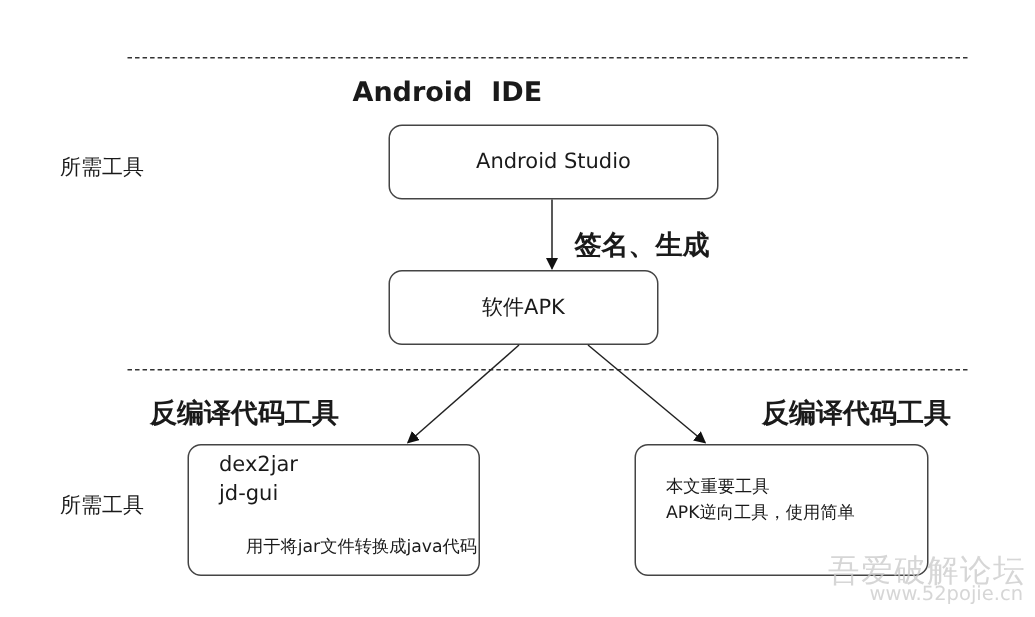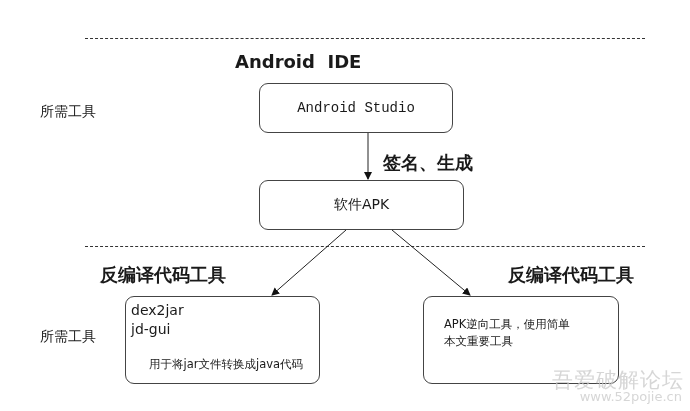--- a/index.html
+++ b/index.html
@@ -18,50 +18,50 @@
   </style>
 </head>
 <body>
 
 <div class="dash" style="left:85px; top:38px; width:560px;"></div>
 <div class="dash" style="left:85px; top:246px; width:560px;"></div>
 
 <div class="label" style="left:235px; top:51px; white-space:pre;">Android  IDE</div>
 <div class="side" style="left:40px; top:103px;">所需工具</div>
 
-<div class="box box-center" style="left:259px; top:83px; width:194px; height:50px;font-family:Liberation Mono, monospace;">
+<div class="box box-center" style="left:259px; top:83px; width:220px; height:50px;">
   <span>Android Studio</span>
 </div>
 
 <div class="label" style="left:383px; top:151px;">签名、生成</div>
 
-<div class="box box-center" style="left:259px; top:180px; width:205px; height:50px;">
+<div class="box box-center" style="left:259px; top:180px; width:180px; height:50px;">
   <span>软件APK</span>
 </div>
 
 <svg class="arrows" width="690" height="411">
   <defs>
     <marker id="ah" markerWidth="8" markerHeight="8" refX="7" refY="4" orient="auto" markerUnits="userSpaceOnUse">
       <path d="M0,0 L8,4 L0,8 z" fill="#111"></path>
     </marker>
   </defs>
   <line x1="368" y1="133" x2="368" y2="179" stroke="#222" stroke-width="1" marker-end="url(#ah)"></line>
   <line x1="346" y1="230" x2="272" y2="295" stroke="#222" stroke-width="1" marker-end="url(#ah)"></line>
   <line x1="392" y1="230" x2="470" y2="295" stroke="#222" stroke-width="1" marker-end="url(#ah)"></line>
 </svg>
 
 <div class="label" style="left:100px; top:263px;text-align:right;">反编译代码工具</div>
 <div class="label" style="left:508px; top:263px;">反编译代码工具</div>
 <div class="side" style="left:40px; top:328px;">所需工具</div>
 
-<div class="box" style="left:125px; top:296px; width:195px; height:88px; padding:4px 0 0 5px;">
+<div class="box" style="left:125px; top:296px; width:195px; height:88px; padding:4px 0 0 20px;">
   <div class="tool-name">dex2jar</div>
   <div class="tool-name" style="margin-top:1px;">jd-gui</div>
   <div class="tool-desc" style="margin-top:18px;">用于将jar文件转换成java代码</div>
 </div>
 
 <div class="box" style="left:423px; top:296px; width:196px; height:88px; padding:19px 0 0 4px;">
+  <div class="tool-desc" style="padding-left:16px;">本文重要工具</div>
   <div class="tool-desc" style="padding-left:16px;">APK逆向工具，使用简单</div>
-  <div class="tool-desc" style="padding-left:16px;">本文重要工具</div>
 </div>
 
 <div class="wm1">吾爱破解论坛</div>
 <div class="wm2">www.52pojie.cn</div>
 
 </body></html>

